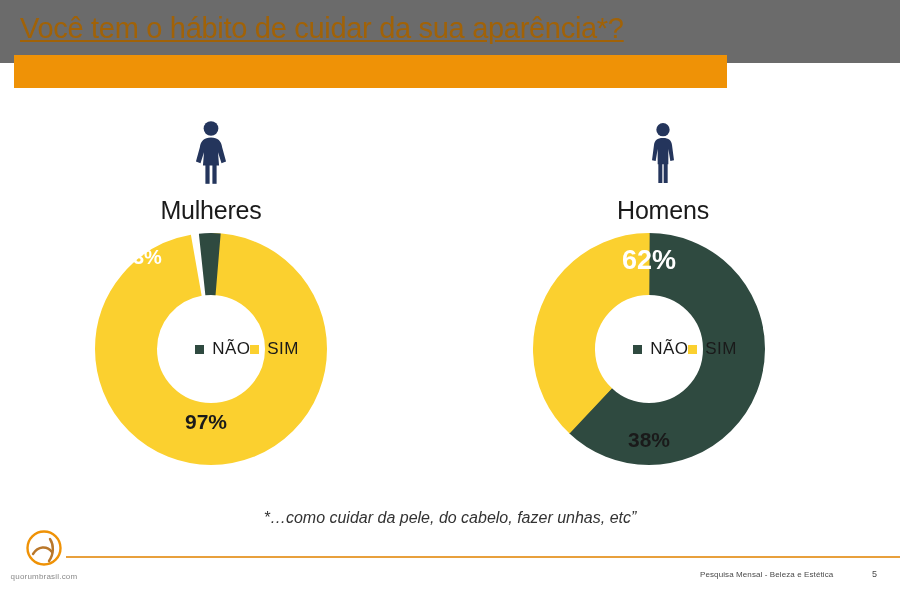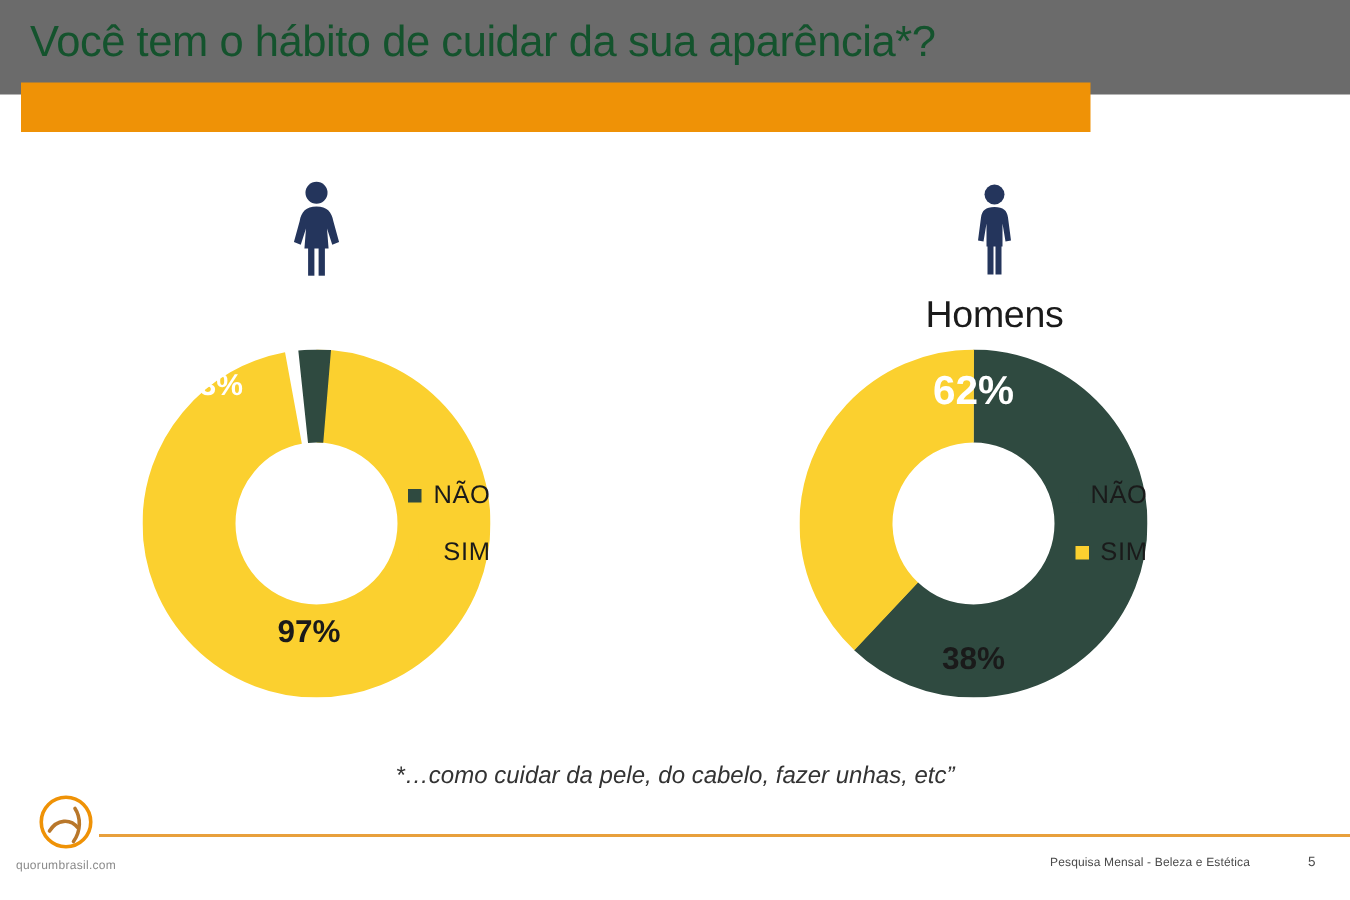--- a/index.html
+++ b/index.html
@@ -24,24 +24,25 @@
     width: 900px;
     height: 63px;
     background: #6b6b6b;
   }
   #slide-title {
     position: absolute;
     left: 20px;
     top: 12px;
     font-size: 29px;
     font-weight: 300;
-    color: #14532d;
+    color: #a16207;
     letter-spacing: -0.3px;
     white-space: nowrap;
     font-family: "Liberation Sans", sans-serif;
+    text-decoration: underline;
   }
   #accent-bar {
     position: absolute;
     left: 14px;
     top: 55px;
     width: 713px;
     height: 33px;
     background: #ef9206;
   }
 
@@ -80,23 +81,23 @@
 
   .donut-svg { display: block; width: 232px; height: 232px; }
 
   .legend {
     position: absolute;
     left: 0;
     top: 0;
     width: 232px;
     height: 232px;
     display: flex;
-    flex-direction: column;
+    flex-direction: row;
     justify-content: center;
-    align-items: flex-end;
+    align-items: center;
     padding-left: 72px;
     box-sizing: border-box;
     pointer-events: none;
   }
   .legend-row {
     display: flex;
     align-items: center;
     margin: 9px 0;
   }
   .legend-swatch {
@@ -198,20 +199,21 @@
 <div id="slide-title">Você tem o hábito de cuidar da sua aparência*?</div>
 <div id="accent-bar"></div>
 
 <div class="gender-panel" id="panel-women">
   <svg class="person-icon" viewBox="0 0 60 92" width="42" height="82">
     <circle cx="30" cy="11" r="10.5" fill="#24355c"></circle>
     <path d="M30 24 C20 24 15.5 29 14 38 L8.5 58 L15 60.5 L20 45 L18.5 64 L41.5 64 L40 45 L45 60.5 L51.5 58 L46 38 C44.5 29 40 24 30 24 Z" fill="#24355c"></path>
     <rect x="22" y="63" width="6" height="27" fill="#24355c"></rect>
     <rect x="32" y="63" width="6" height="27" fill="#24355c"></rect>
   </svg>
+  <div class="gender-label">Mulheres</div>
 </div>
 
 <div class="gender-panel" id="panel-men">
   <svg class="person-icon" viewBox="0 0 60 92" width="40" height="82">
     <circle cx="30" cy="11" r="10" fill="#24355c"></circle>
     <path d="M30 23.5 C21 23.5 17.5 27 16.5 34 L13.5 57 L19 58 L22 40 L22 63 L38 63 L38 40 L41 58 L46.5 57 L43.5 34 C42.5 27 39 23.5 30 23.5 Z" fill="#24355c"></path>
     <rect x="23" y="62" width="6" height="29" fill="#24355c"></rect>
     <rect x="31" y="62" width="6" height="29" fill="#24355c"></rect>
   </svg>
   <div class="gender-label">Homens</div>

